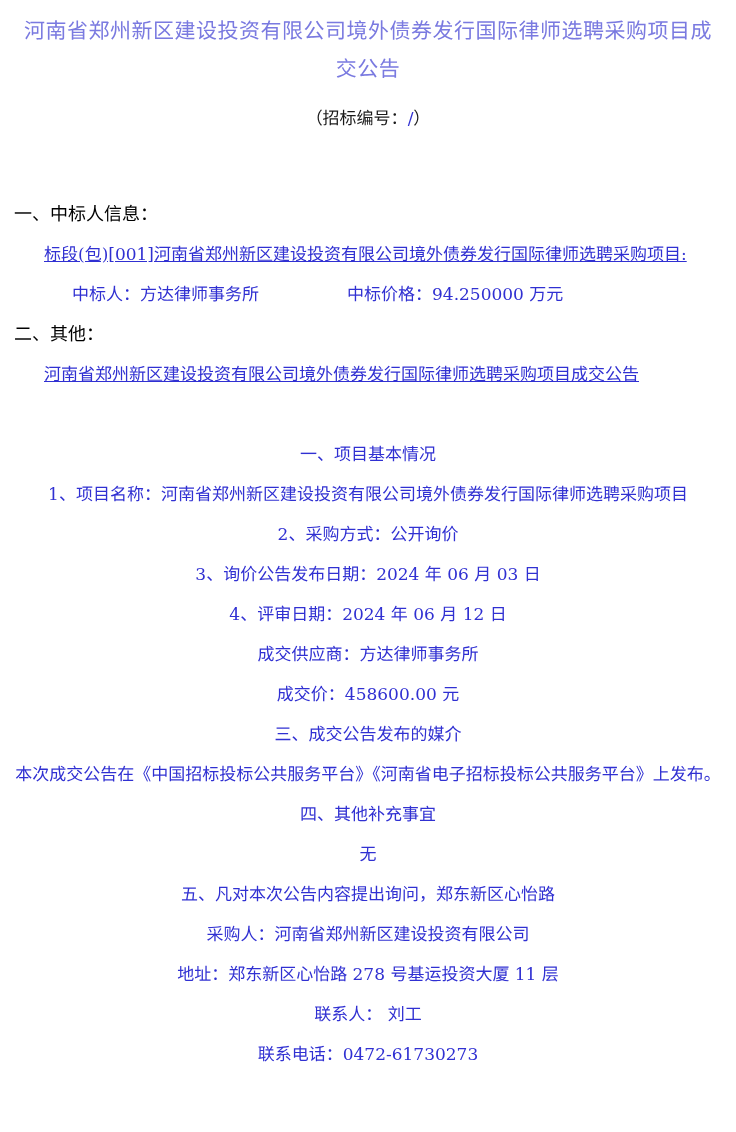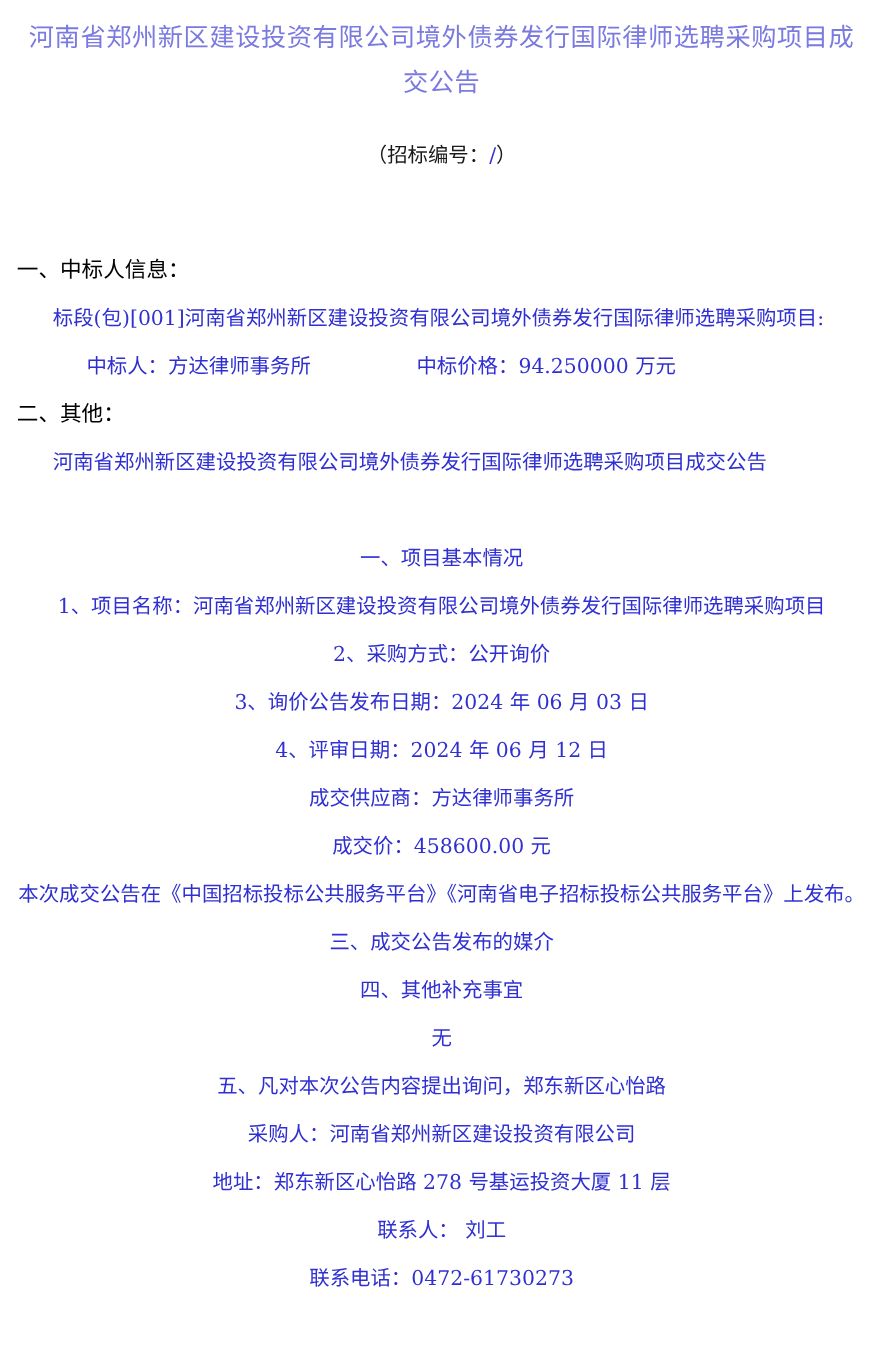--- a/index.html
+++ b/index.html
@@ -25,41 +25,42 @@
   .title {
     margin: 0;
     font-size: 21px;
     font-weight: normal;
     line-height: 38px;
     text-align: center;
     color: var(--title-blue);
     letter-spacing: 0.5px;
   }
   .bid-no {
-    margin-top: 24px;
+    margin-top: 12px;
     text-align: center;
     font-size: 17px;
     line-height: 36px;
     color: var(--bid-black);
   }
   .bid-no .slash { color: var(--body-blue); }
   .black-heading {
     margin: 0;
     font-size: 18px;
     font-weight: normal;
     color: var(--heading-black);
     line-height: 40px;
   }
   .black-heading.first { margin-top: 58px; }
   .lot-line, .subtitle-line {
     margin: 0;
     padding-left: 30px;
     color: var(--body-blue);
     font-size: 17px;
     line-height: 40px;
+    text-decoration: underline;
   }
   .winner-line {
     margin: 0;
     padding-left: 58px;
     color: var(--body-blue);
     font-size: 17px;
     line-height: 40px;
   }
   .winner-line .price { margin-left: 88px; }
   .body-block { margin-top: 40px; }
@@ -91,22 +92,22 @@
   <p class="subtitle-line">河南省郑州新区建设投资有限公司境外债券发行国际律师选聘采购项目成交公告</p>
 
   <div class="body-block">
       <p class="para">一、项目基本情况</p>
       <p class="para">1、项目名称：河南省郑州新区建设投资有限公司境外债券发行国际律师选聘采购项目</p>
       <p class="para">2、采购方式：公开询价</p>
       <p class="para">3、询价公告发布日期：2024 年 06 月 03 日</p>
       <p class="para">4、评审日期：2024 年 06 月 12 日</p>
       <p class="para">成交供应商：方达律师事务所</p>
       <p class="para">成交价：458600.00 元</p>
+      <p class="para">三、成交公告发布的媒介</p>
       <p class="para">本次成交公告在《中国招标投标公共服务平台》《河南省电子招标投标公共服务平台》上发布。</p>
-      <p class="para">三、成交公告发布的媒介</p>
       <p class="para">四、其他补充事宜</p>
       <p class="para">无</p>
       <p class="para">五、凡对本次公告内容提出询问，郑东新区心怡路</p>
       <p class="para">采购人：河南省郑州新区建设投资有限公司</p>
       <p class="para">地址：郑东新区心怡路 278 号基运投资大厦 11 层</p>
       <p class="para">联系人： 刘工</p>
       <p class="para">联系电话：0472-61730273</p>
     </div>
 
 </div>

